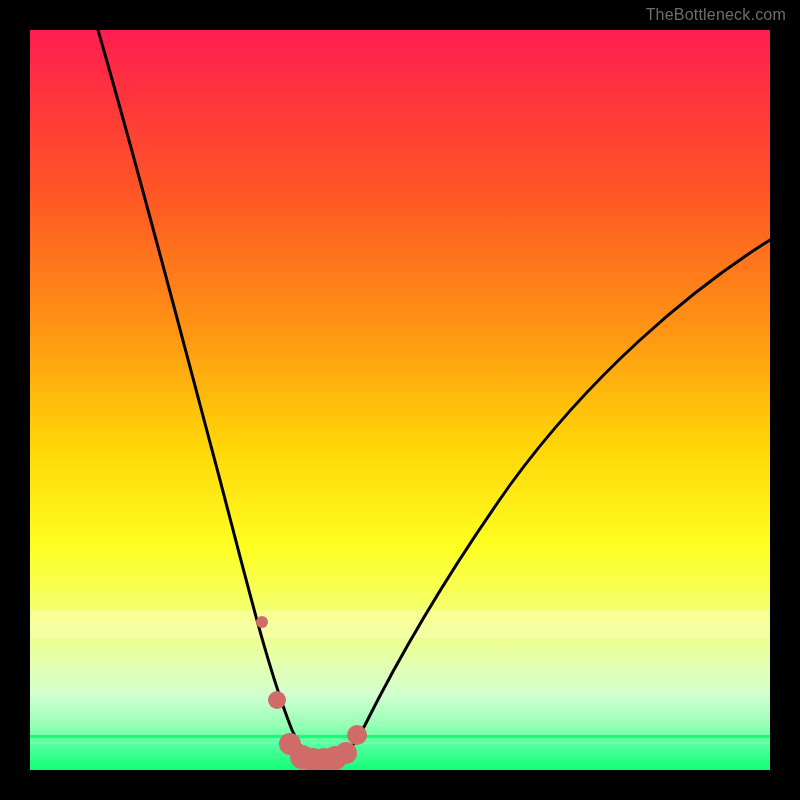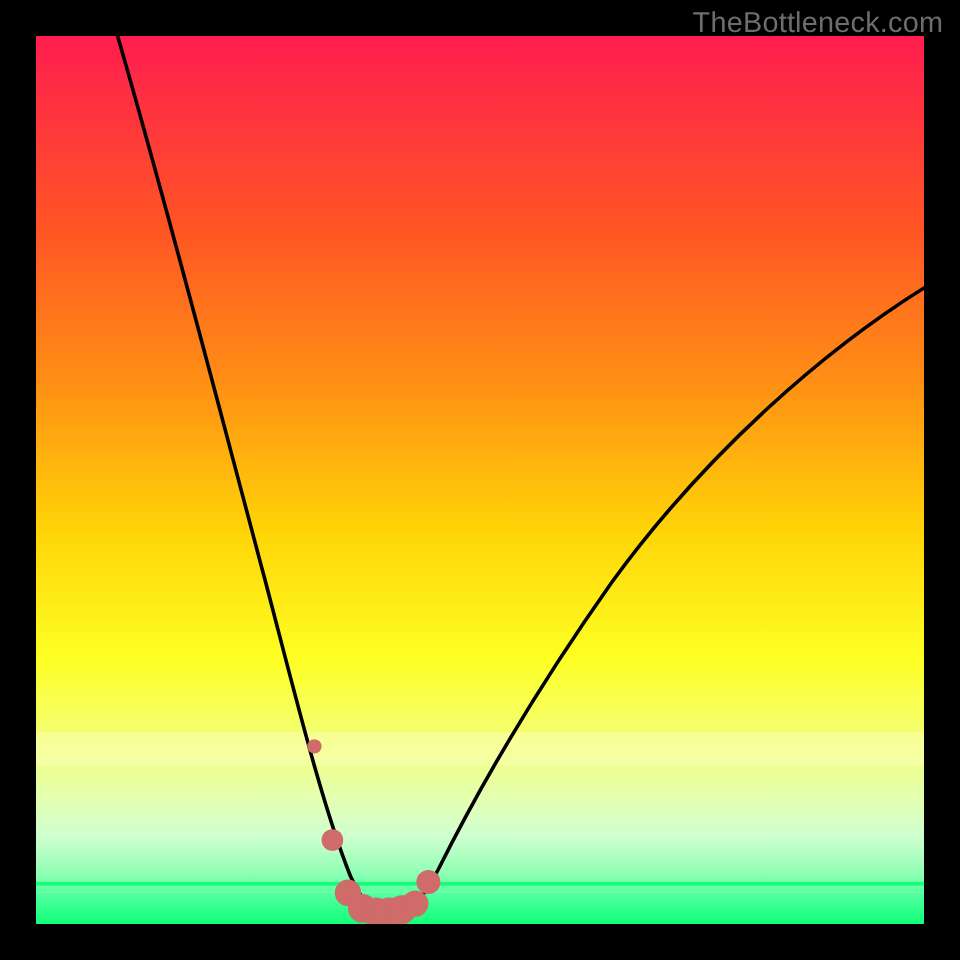--- a/index.html
+++ b/index.html
@@ -43,21 +43,21 @@
   .thin-band {
     position: absolute;
     left: 0;
     width: 100%;
   }
   .watermark {
     position: absolute;
     top: 6px;
     right: 14px;
     color: #6d6d6d;
-    font-size: 24px;
+    font-size: 16px;
     font-weight: 500;
     letter-spacing: 0.2px;
     user-select: none;
   }
   svg.curve {
     position: absolute;
     left: 0;
     top: 0;
   }
 </style>

